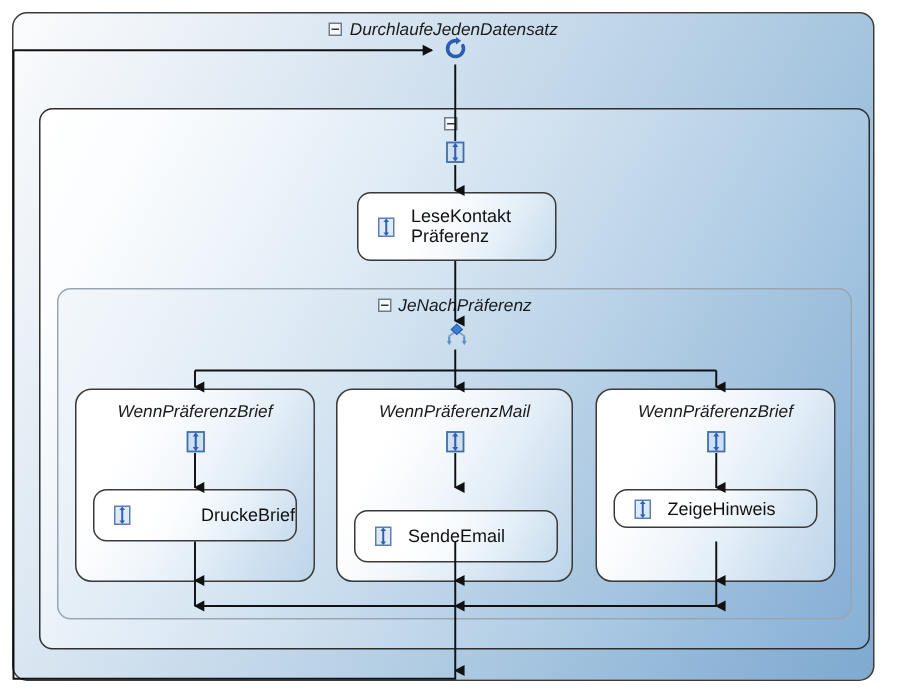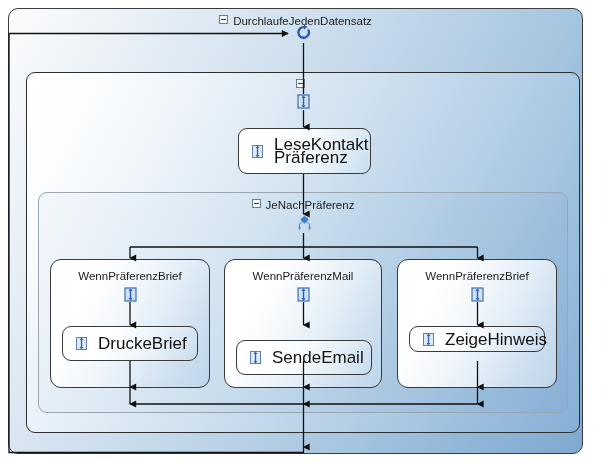--- a/index.html
+++ b/index.html
@@ -92,21 +92,21 @@
   }
   .scope-head .expander::before {
     content: "";
     position: absolute;
     left: 1px;
     right: 1px;
     top: 3px;
     height: 1px;
     background: #2c3a47;
   }
-  .scope-head .htext { vertical-align: middle; }
+  .scope-head .htext { vertical-align: middle; font-style: italic; }
 
   
   .branch .scope-head {
     top: 8px;
     font-size: 11.5px;
   }
 
   
   .node {
     position: absolute;
@@ -115,21 +115,21 @@
     border-radius: 9px;
     background: linear-gradient(118deg,
                 #ffffff 0%, #ffffff 30%, #f6fafd 50%,
                 #e6f0f8 70%, #d4e4f2 88%, #c6dcee 100%);
     z-index: 30;
     display: flex;
     align-items: center;
     padding-left: 11px;
   }
   .node .nlabel {
-    font-size: 17px;
+    font-size: 12px;
     color: #111111;
     margin-left: 9px;
     white-space: pre-line;
     line-height: 13px;
   }
 
   
   .icon-seq {
     position: relative;
     display: inline-block;
@@ -199,21 +199,21 @@
         <rect x="2.5" y="1.5" width="10" height="12" fill="#dfeaf7" stroke="#5c7fb5" stroke-width="1"></rect>
         <path d="M7.5 2.6 L7.5 12.4" stroke="#2c62b5" stroke-width="1.3"></path>
         <path d="M7.5 1.6 L5.6 4.0 L9.4 4.0 Z" fill="#2c62b5"></path>
         <path d="M7.5 13.4 L5.6 11.0 L9.4 11.0 Z" fill="#2c62b5"></path>
       </svg>
     </span>
     <span class="nlabel">LeseKontakt
 Präferenz</span>
   </div>
 
-  <div class="node" style="left:62px; top:326px; width:136px; height:35px;">
+  <div class="node" style="left:62px; top:326px; width:136px; height:35px;gap:36px;">
     <span class="icon-seq">
       <svg width="15" height="15" viewBox="0 0 15 15">
         <rect x="2.5" y="1.5" width="10" height="12" fill="#dfeaf7" stroke="#5c7fb5" stroke-width="1"></rect>
         <path d="M7.5 2.6 L7.5 12.4" stroke="#2c62b5" stroke-width="1.3"></path>
         <path d="M7.5 1.6 L5.6 4.0 L9.4 4.0 Z" fill="#2c62b5"></path>
         <path d="M7.5 13.4 L5.6 11.0 L9.4 11.0 Z" fill="#2c62b5"></path>
       </svg>
     </span>
     <span class="nlabel">DruckeBrief</span>
   </div>

